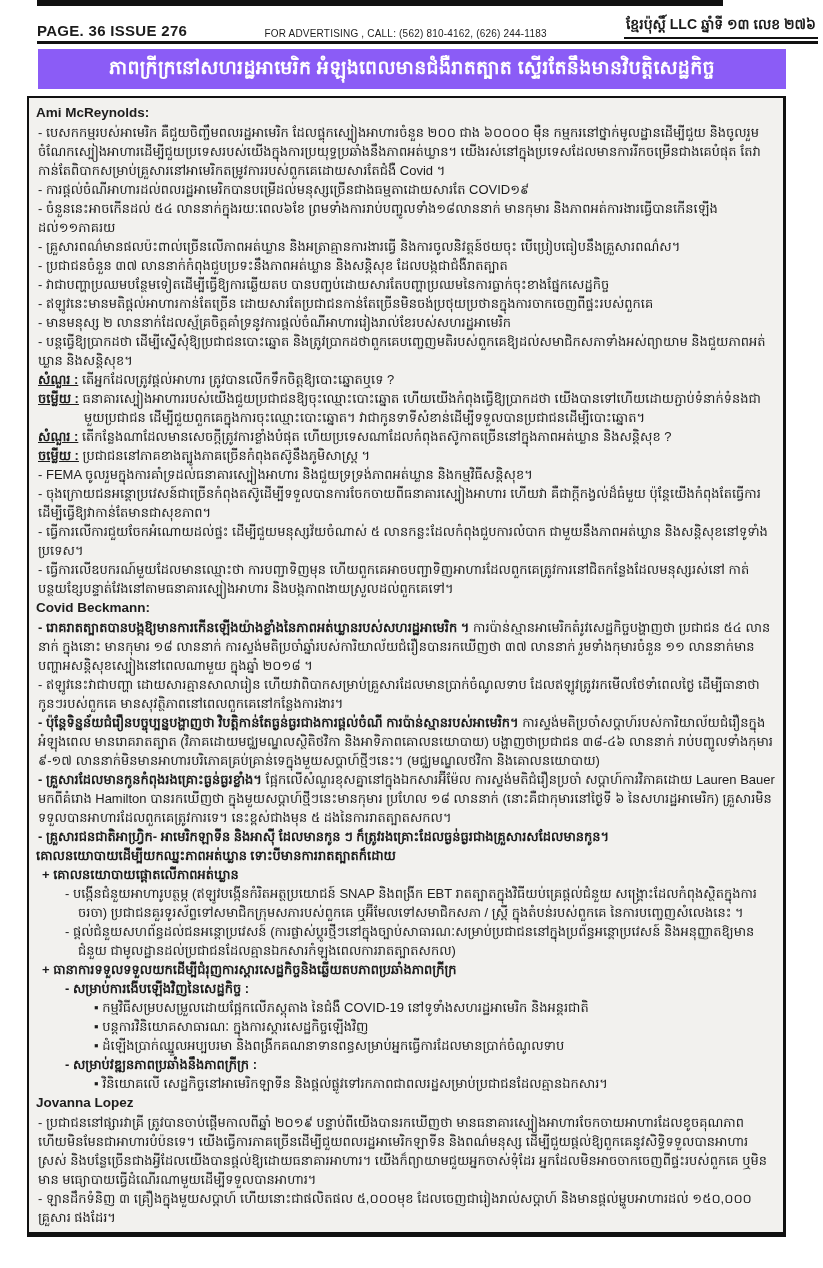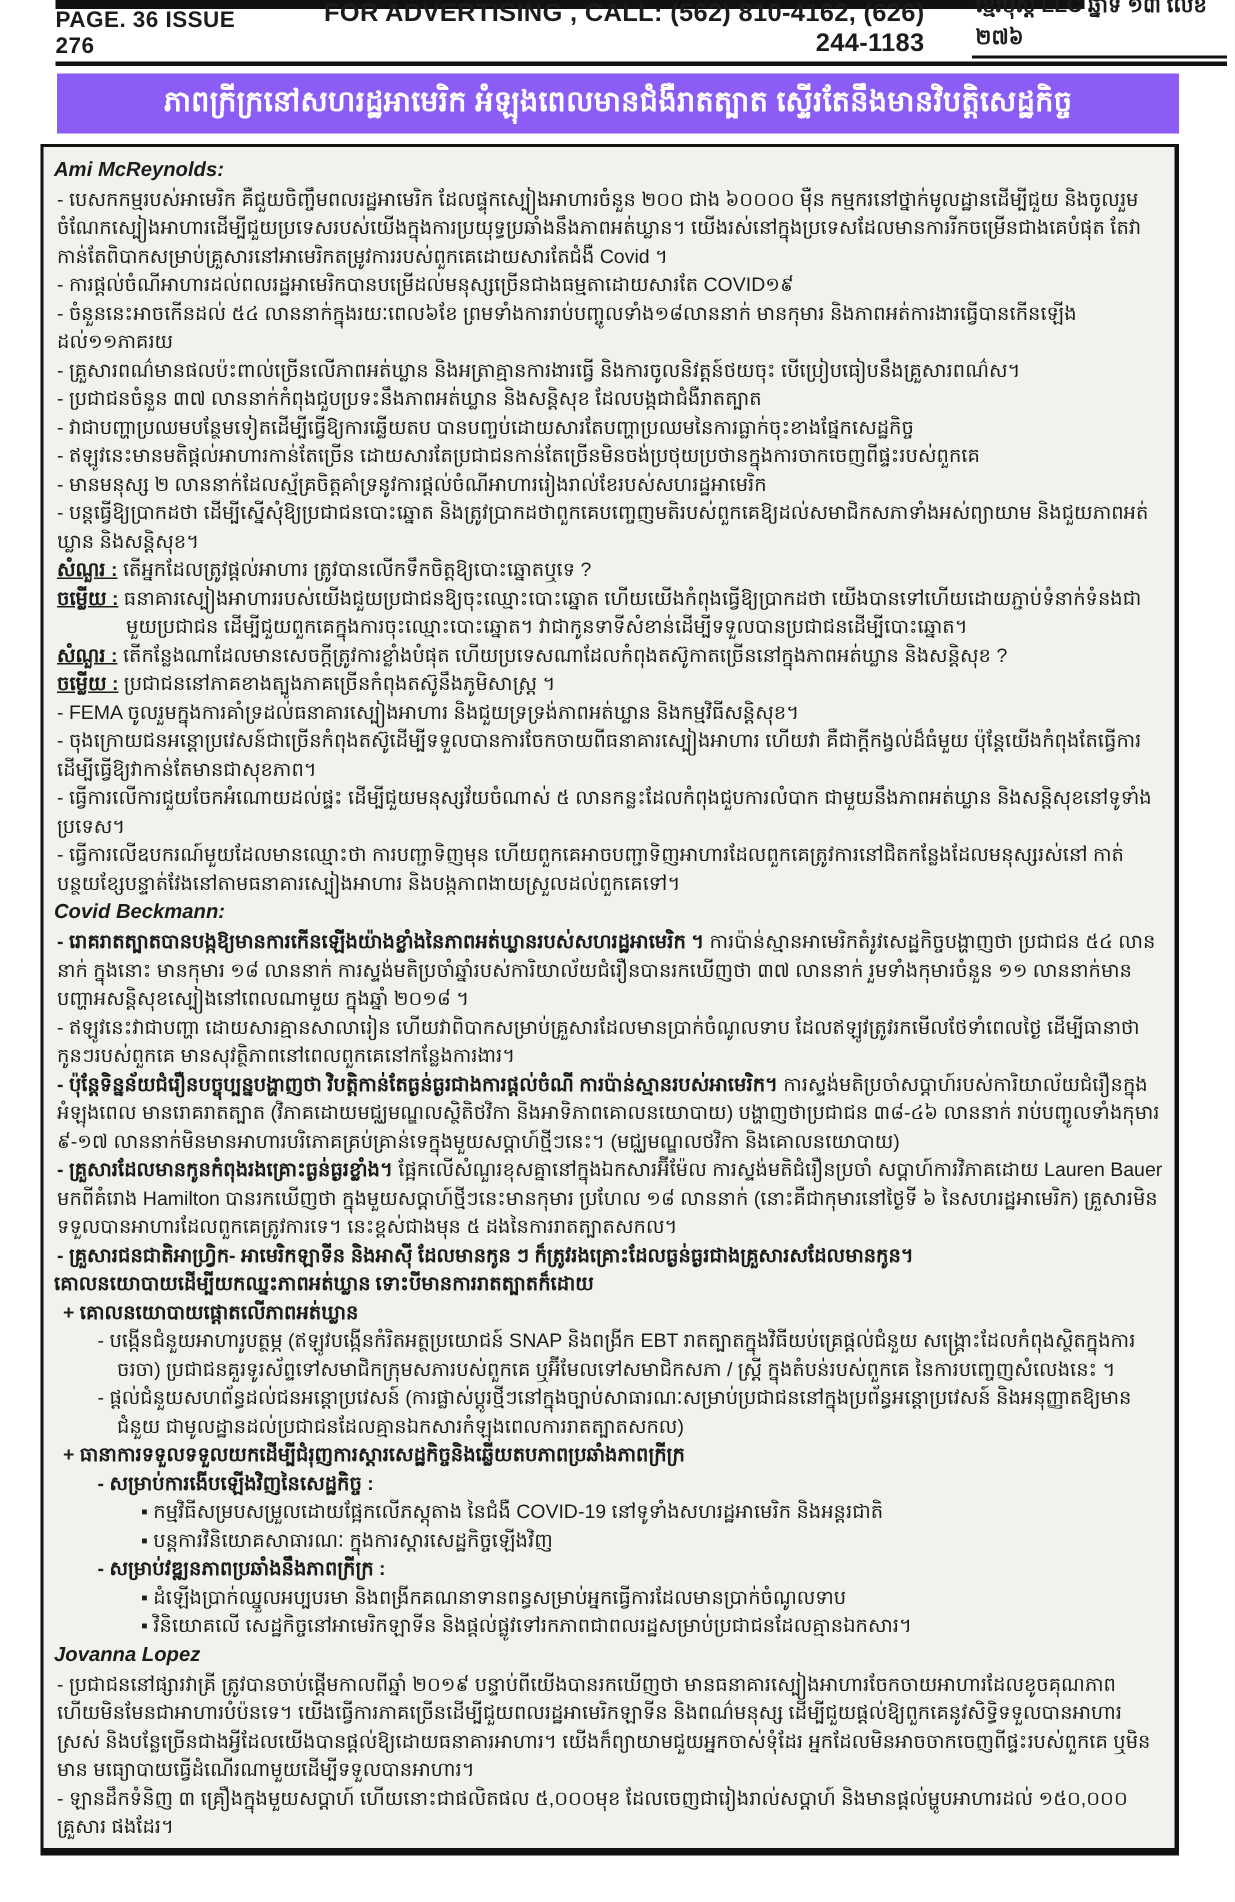--- a/index.html
+++ b/index.html
@@ -10,37 +10,37 @@
   }
   
   .topstrip{position:absolute;left:37px;top:0;width:686px;height:6px;background:#111;}
   
   .header{
     position:absolute;left:37px;top:18px;width:781px;height:26px;
     display:flex;align-items:flex-end;justify-content:space-between;
     border-bottom:3px solid #111;padding-bottom:2px;box-sizing:border-box;gap:32px;
   }
   .header .hleft{font-weight:bold;font-size:15px;letter-spacing:.3px;}
-  .header .hcenter{font-weight:bold;font-size:17px;letter-spacing:.2px;text-align:right;}
+  .header .hcenter{font-weight:normal;font-size:10px;letter-spacing:.2px;text-align:right;}
   .header .hright{font-weight:bold;font-size:14px;border-bottom:2px solid #111;padding:0 2px 1px 2px;}
   
   .banner{
     position:absolute;left:38px;top:49px;width:748px;height:40px;background:#8b5cf6;
     display:flex;align-items:center;justify-content:center;
   }
   .banner .btitle{color:#ffffff;font-weight:bold;font-size:19px;letter-spacing:.3px;white-space:nowrap;}
   
   .contentbox{
     position:absolute;left:27px;top:96px;width:759px;height:1141px;
     box-sizing:border-box;background:#f2f1ee;
     border:2px solid #111;border-right-width:3px;border-bottom-width:5px;
     padding:5px 7px 6px 7px;overflow:hidden;
   }
   .ln{margin:0;padding:0;font-size:13px;line-height:19px;word-break:break-word;}
-  .ln.h{font-weight:bold;font-size:13.5px;line-height:20px;font-style:italic;}
+  .ln.h{font-weight:bold;font-size:13.5px;line-height:20px;}
   .ln.b{padding-left:2px;}
   .ln.bb{font-weight:bold;padding-left:2px;}
   .ln.bl{padding-left:2px;}
   .ln .lead{font-weight:bold;}
   .ln.qa{padding-left:48px;text-indent:-46px;}
   .ln .qlabel{font-weight:bold;text-decoration:underline;}
   .ln.title{font-weight:bold;padding-left:10px;}
   .ln.subt{font-weight:bold;font-family:Liberation Serif, serif;}
   .ln.plus{font-weight:bold;padding-left:14px;text-indent:-8px;}
   .ln.sub{padding-left:42px;text-indent:-13px;}
@@ -88,19 +88,19 @@
     <p class="ln bl"><span class="lead">- គ្រួសារដែលមានកូនកំពុងរងគ្រោះធ្ងន់ធ្ងរខ្លាំង។</span> <span>ផ្អែកលើសំណួរខុសគ្នានៅក្នុងឯកសារអ៊ីម៉ែល ការស្ទង់មតិជំរឿនប្រចាំ សប្តាហ៍ការវិភាគដោយ Lauren Bauer មកពីគំរោង Hamilton បានរកឃើញថា ក្នុងមួយសប្តាហ៍ថ្មីៗនេះមានកុមារ ប្រហែល ១៨ លាននាក់ (នោះគឺជាកុមារនៅថ្ងៃទី ៦ នៃសហរដ្ឋអាមេរិក) គ្រួសារមិន ទទួលបានអាហារដែលពួកគេត្រូវការទេ។ នេះខ្ពស់ជាងមុន ៥ ដងនៃការរាតត្បាតសកល។</span></p>
     <p class="ln bb"><span>- គ្រួសារជនជាតិអាហ្រ្វិក- អាមេរិកឡាទីន និងអាស៊ី ដែលមានកូន ៗ ក៏ត្រូវរងគ្រោះដែលធ្ងន់ធ្ងរជាងគ្រួសារសដែលមានកូន។</span></p>
     <p class="ln subt"><span>គោលនយោបាយដើម្បីយកឈ្នះភាពអត់ឃ្លាន ទោះបីមានការរាតត្បាតក៏ដោយ</span></p>
     <p class="ln plus"><span>+ គោលនយោបាយផ្តោតលើភាពអត់ឃ្លាន</span></p>
     <p class="ln sub"><span>- បង្កើនជំនួយអាហារូបត្ថម្ភ (ឥឡូវបង្កើនកំរិតអត្ថប្រយោជន៍ SNAP និងពង្រីក EBT រាតត្បាតក្នុងវិធីយប់គ្រេផ្តល់ជំនួយ សង្គ្រោះដែលកំពុងស្ថិតក្នុងការចរចា) ប្រជាជនគួរទូរស័ព្ទទៅសមាជិកក្រុមសភារបស់ពួកគេ ឬអ៊ីមែលទៅសមាជិកសភា / ស្រ្តី ក្នុងតំបន់របស់ពួកគេ នៃការបញ្ចេញសំលេងនេះ ។</span></p>
     <p class="ln sub"><span>- ផ្តល់ជំនួយសហព័ន្ធដល់ជនអន្តោប្រវេសន៍ (ការផ្លាស់ប្តូរថ្មីៗនៅក្នុងច្បាប់សាធារណៈសម្រាប់ប្រជាជននៅក្នុងប្រព័ន្ធអន្តោប្រវេសន៍ និងអនុញ្ញាតឱ្យមានជំនួយ ជាមូលដ្ឋានដល់ប្រជាជនដែលគ្មានឯកសារកំឡុងពេលការរាតត្បាតសកល)</span></p>
     <p class="ln plus"><span>+ ធានាការទទួលទទួលយកដើម្បីជំរុញការស្តារសេដ្ឋកិច្ចនិងឆ្លើយតបភាពប្រឆាំងភាពក្រីក្រ</span></p>
     <p class="ln subb"><span>- សម្រាប់ការងើបឡើងវិញនៃសេដ្ឋកិច្ច :</span></p>
     <p class="ln sq"><span>▪ កម្មវិធីសម្របសម្រួលដោយផ្អែកលើភស្តុតាង នៃជំងឺ COVID-19 នៅទូទាំងសហរដ្ឋអាមេរិក និងអន្តរជាតិ</span></p>
     <p class="ln sq"><span>▪ បន្តការវិនិយោគសាធារណៈ ក្នុងការស្តារសេដ្ឋកិច្ចឡើងវិញ</span></p>
+    <p class="ln sq"><span>▪ ដំឡើងប្រាក់ឈ្នួលអប្បបរមា និងពង្រីកគណនាទានពន្ធសម្រាប់អ្នកធ្វើការដែលមានប្រាក់ចំណូលទាប</span></p>
     <p class="ln subb"><span>- សម្រាប់វឌ្ឍនភាពប្រឆាំងនឹងភាពក្រីក្រ :</span></p>
-    <p class="ln sq"><span>▪ ដំឡើងប្រាក់ឈ្នួលអប្បបរមា និងពង្រីកគណនាទានពន្ធសម្រាប់អ្នកធ្វើការដែលមានប្រាក់ចំណូលទាប</span></p>
     <p class="ln sq"><span>▪ វិនិយោគលើ សេដ្ឋកិច្ចនៅអាមេរិកឡាទីន និងផ្តល់ផ្លូវទៅរកភាពជាពលរដ្ឋសម្រាប់ប្រជាជនដែលគ្មានឯកសារ។</span></p>
     <p class="ln h"><span>Jovanna Lopez</span></p>
     <p class="ln b"><span>- ប្រជាជននៅផ្សារវាគ្រី ត្រូវបានចាប់ផ្តើមកាលពីឆ្នាំ ២០១៩ បន្ទាប់ពីយើងបានរកឃើញថា មានធនាគារស្បៀងអាហារចែកចាយអាហារដែលខូចគុណភាព ហើយមិនមែនជាអាហារបំប៉នទេ។ យើងធ្វើការភាគច្រើនដើម្បីជួយពលរដ្ឋអាមេរិកឡាទីន និងពណ៌មនុស្ស ដើម្បីជួយផ្តល់ឱ្យពួកគេនូវសិទ្ធិទទួលបានអាហារស្រស់ និងបន្លែច្រើនជាងអ្វីដែលយើងបានផ្តល់ឱ្យដោយធនាគារអាហារ។ យើងក៏ព្យាយាមជួយអ្នកចាស់ទុំដែរ អ្នកដែលមិនអាចចាកចេញពីផ្ទះរបស់ពួកគេ ឬមិនមាន មធ្យោបាយធ្វើដំណើរណាមួយដើម្បីទទួលបានអាហារ។</span></p>
     <p class="ln b"><span>- ឡានដឹកទំនិញ ៣ គ្រឿងក្នុងមួយសប្តាហ៍ ហើយនោះជាផលិតផល ៥,០០០មុខ ដែលចេញជារៀងរាល់សប្តាហ៍ និងមានផ្តល់ម្ហូបអាហារដល់ ១៥០,០០០ គ្រួសារ ផងដែរ។</span></p>
   </div>
 
 </body></html>

